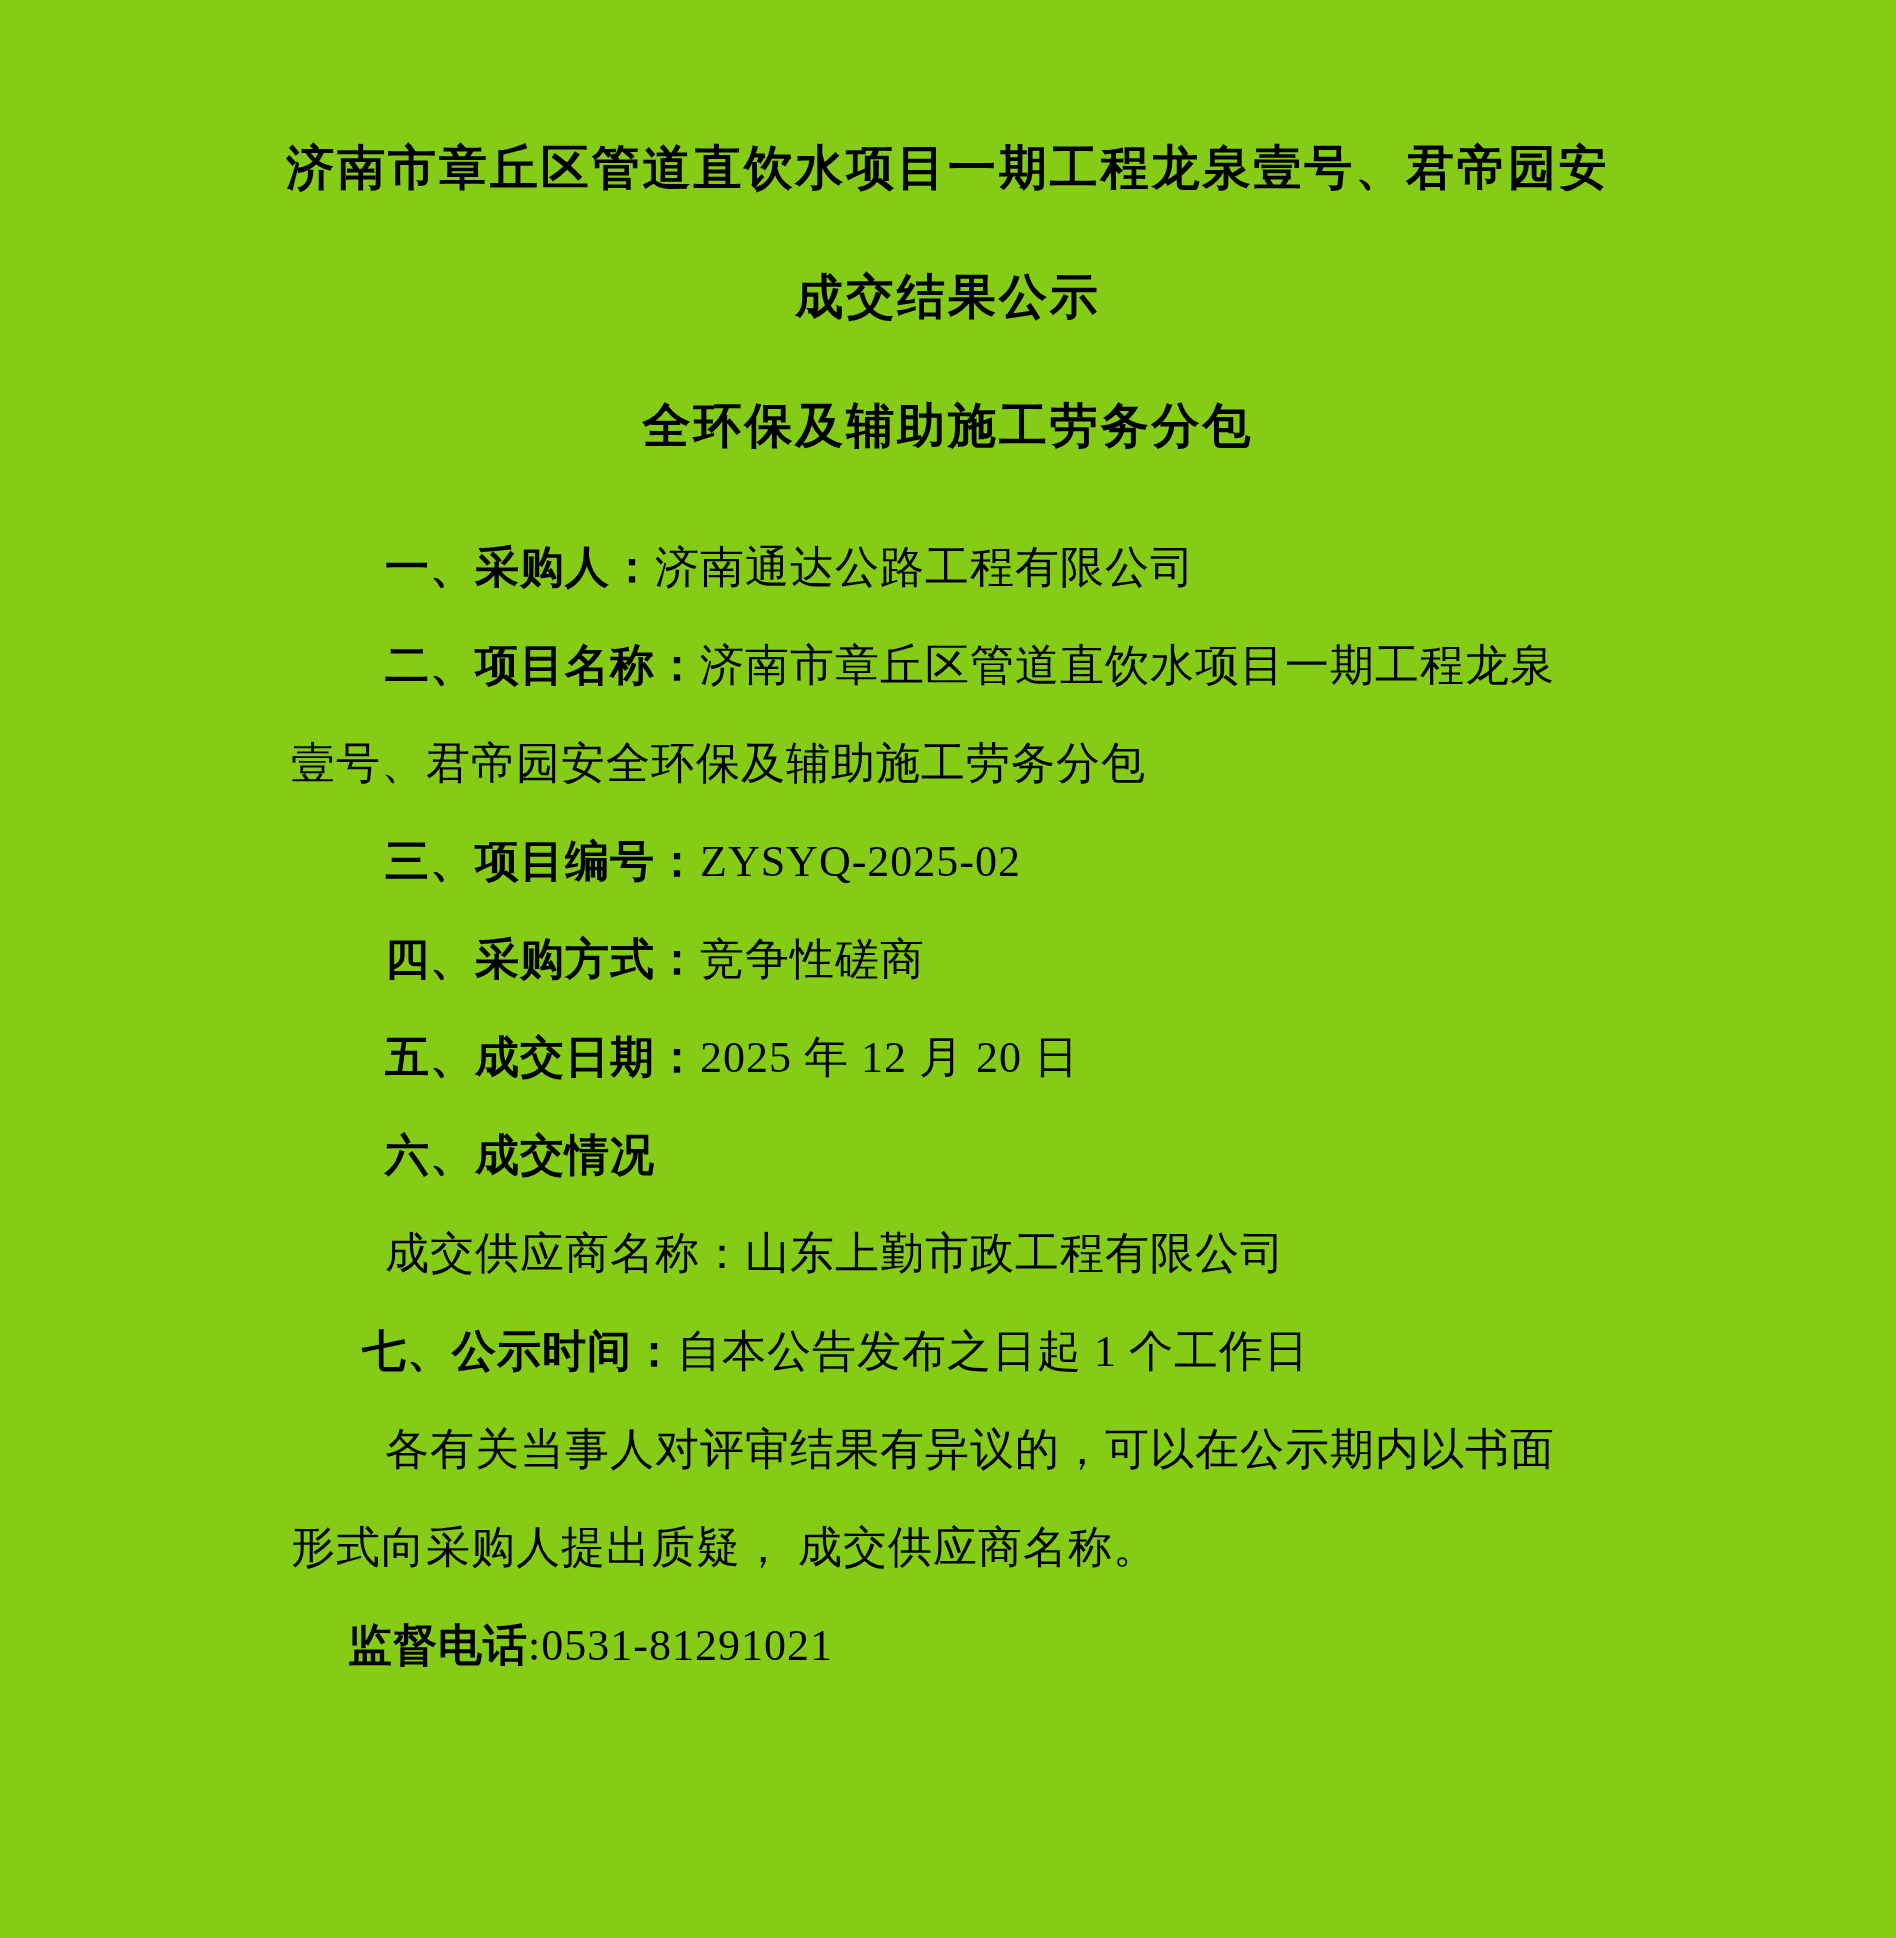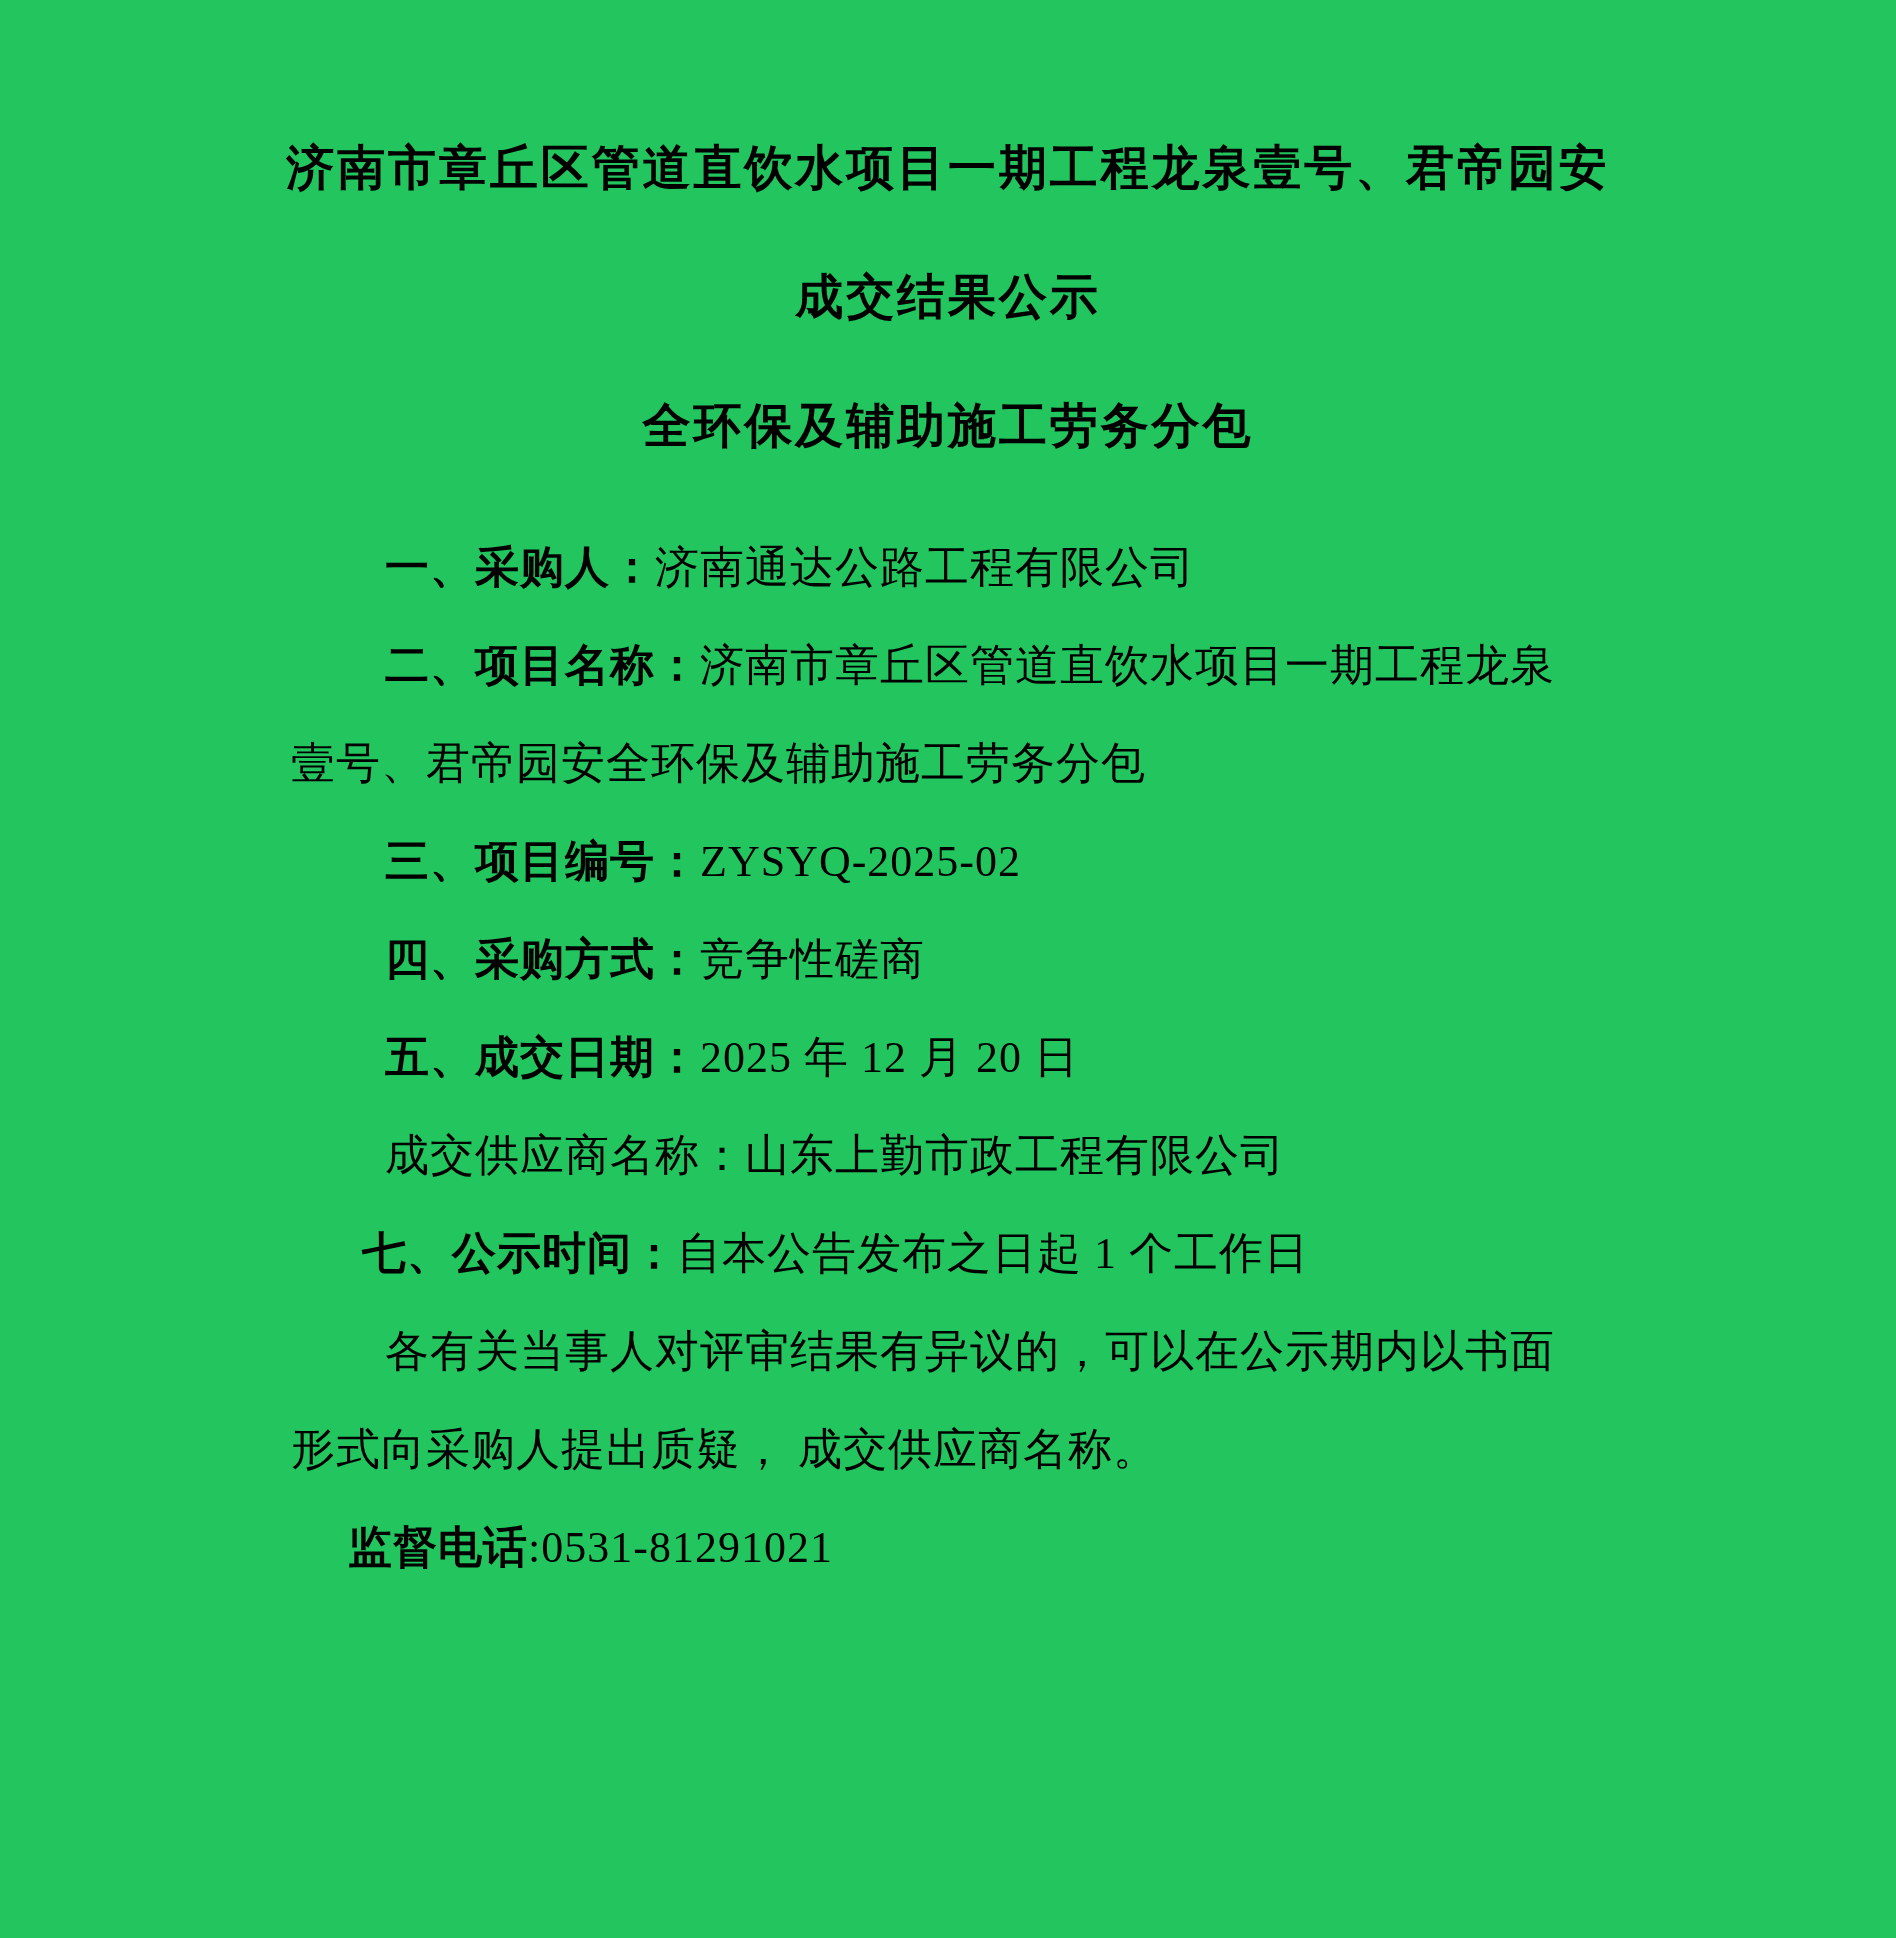--- a/index.html
+++ b/index.html
@@ -4,21 +4,21 @@
 <style>
   html, body {
     margin: 0;
     padding: 0;
     background: #ffffff;
   }
   .page {
     position: relative;
     width: 1896px;
     height: 1939px;
-    background: #22c55e;
+    background: #84cc16;
     color: #000000;
     overflow: hidden;
     box-sizing: border-box;
   }
   .title-block {
     margin: 103px 229px 0 229px;
     text-align: center;
     font-family: "Liberation Sans", sans-serif;
     font-weight: bold;
     font-size: 48px;
@@ -80,20 +80,23 @@
     </p>
 
     <p class="line indent">
       <span class="label">四、采购方式：</span><span class="value">竞争性磋商</span>
     </p>
 
     <p class="line indent">
       <span class="label">五、成交日期：</span><span class="value">2025 年 12 月 20 日</span>
     </p>
 
+    <p class="line indent">
+      <span class="label">六、成交情况</span>
+    </p>
 
     <p class="line indent">
       <span class="value">成交供应商名称：山东上勤市政工程有限公司</span>
     </p>
 
 
     <p class="line indent-md">
       <span class="label">七、公示时间：</span><span class="value">自本公告发布之日起 1 个工作日</span>
     </p>
 

